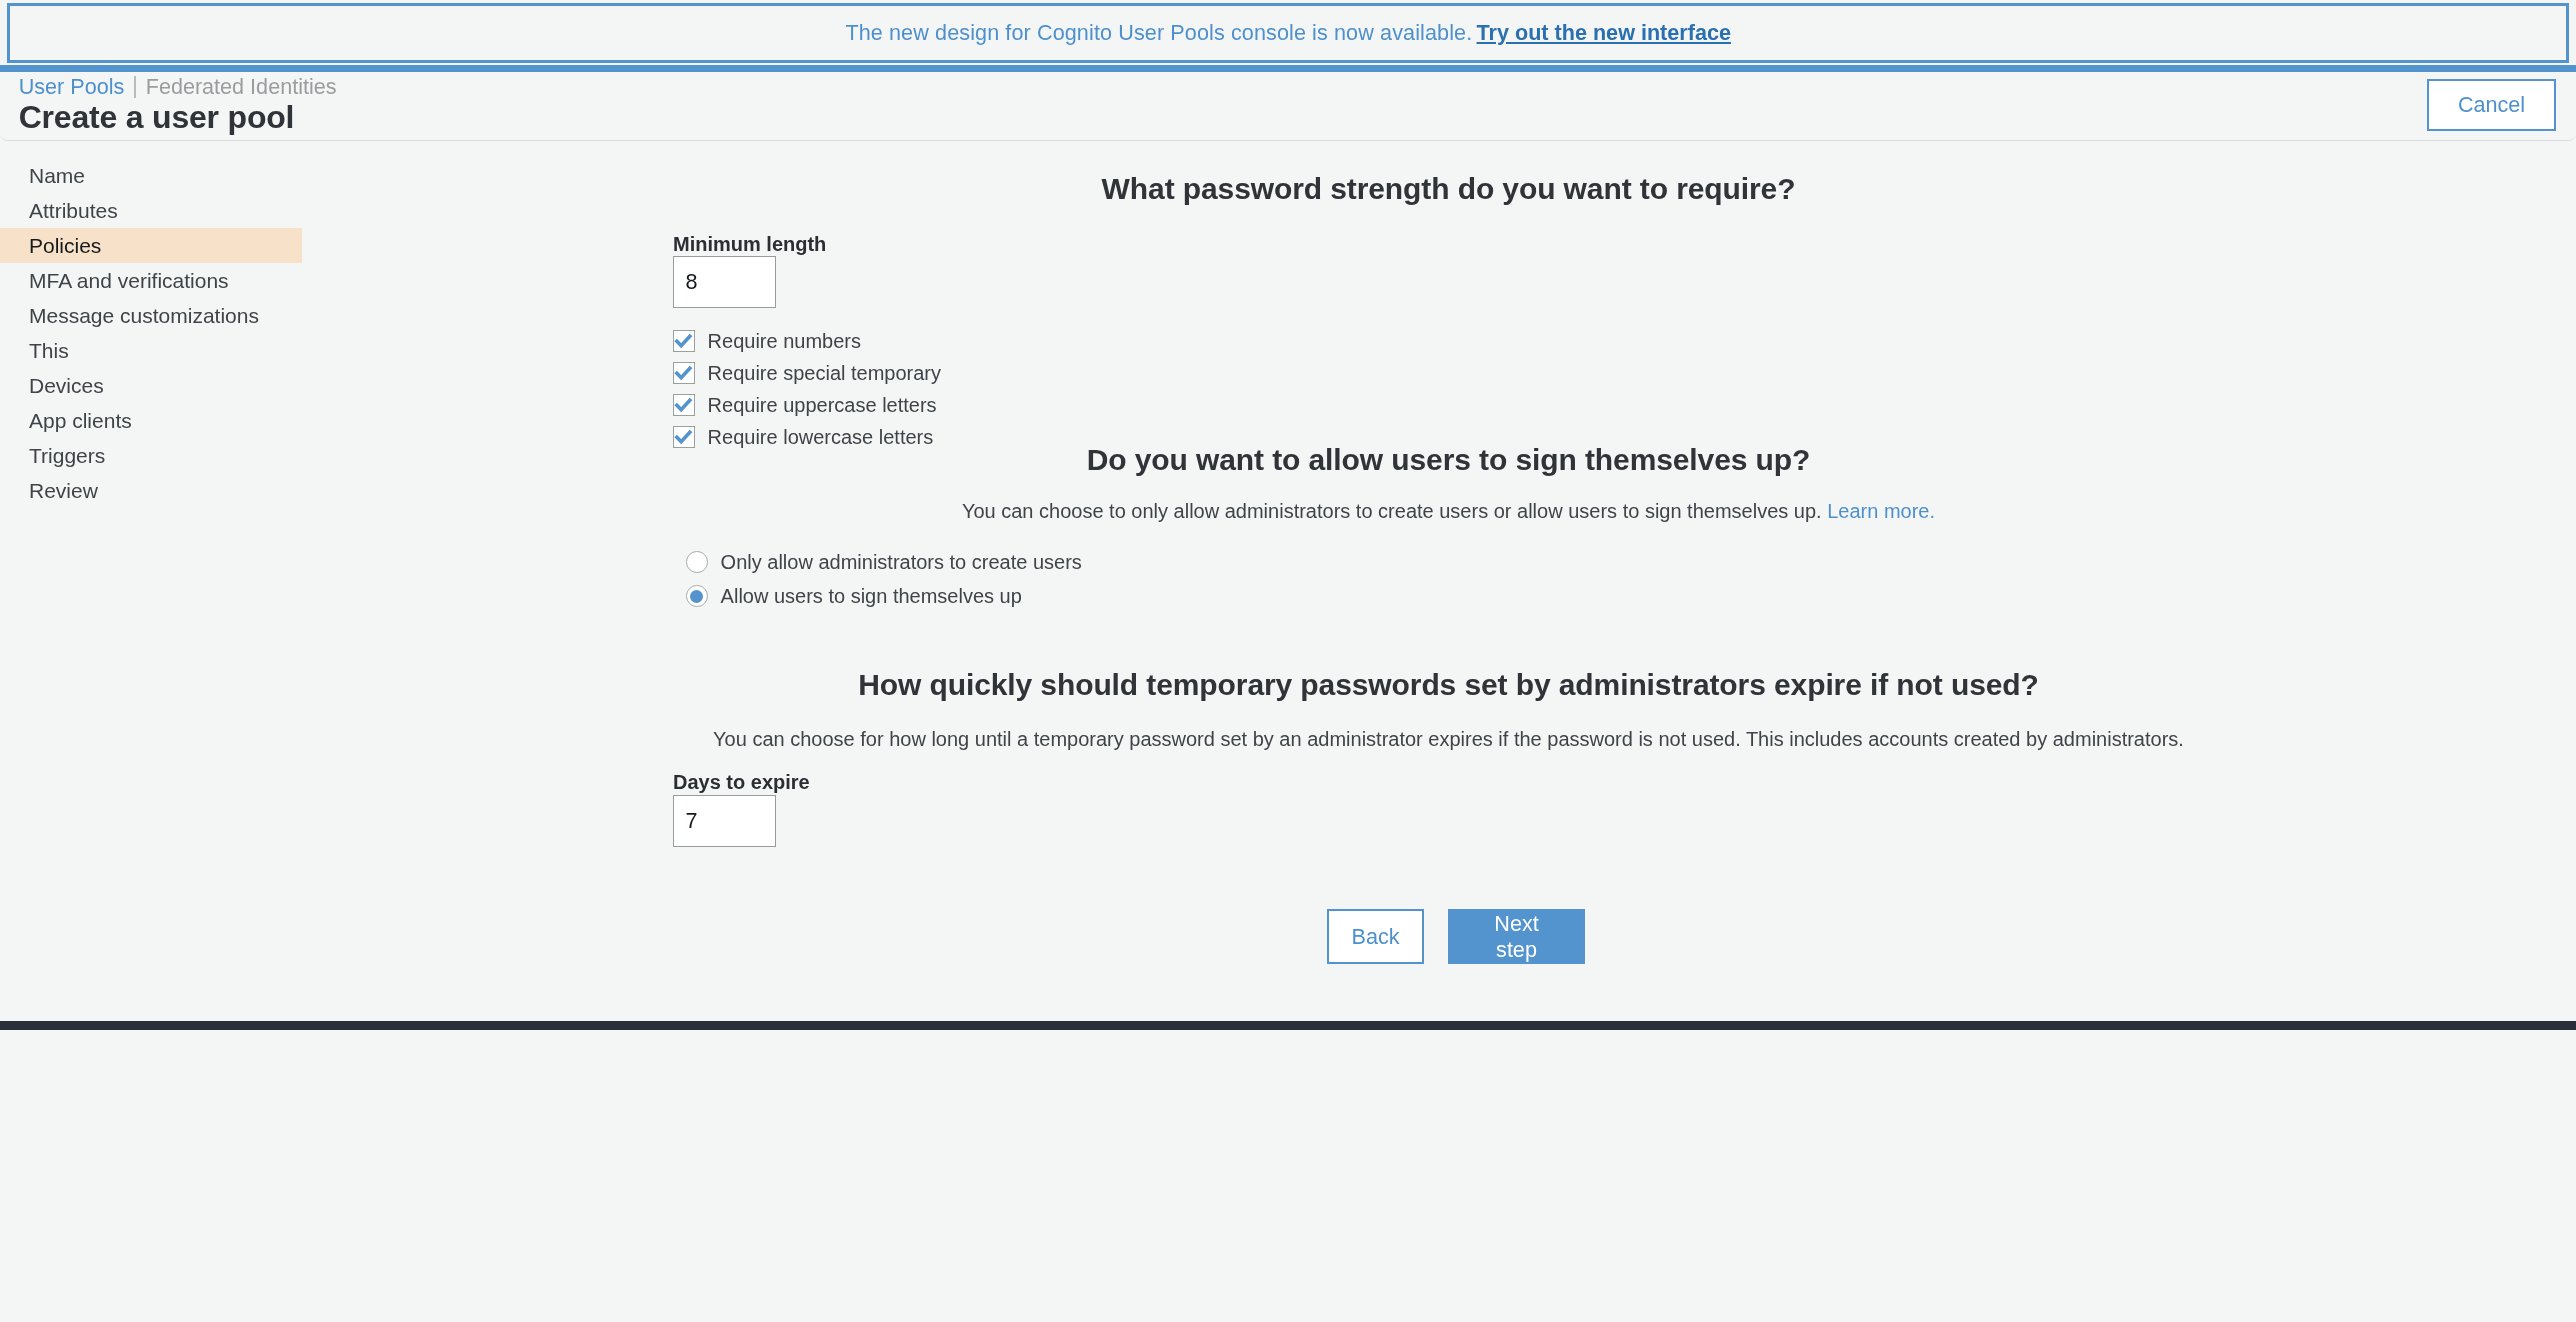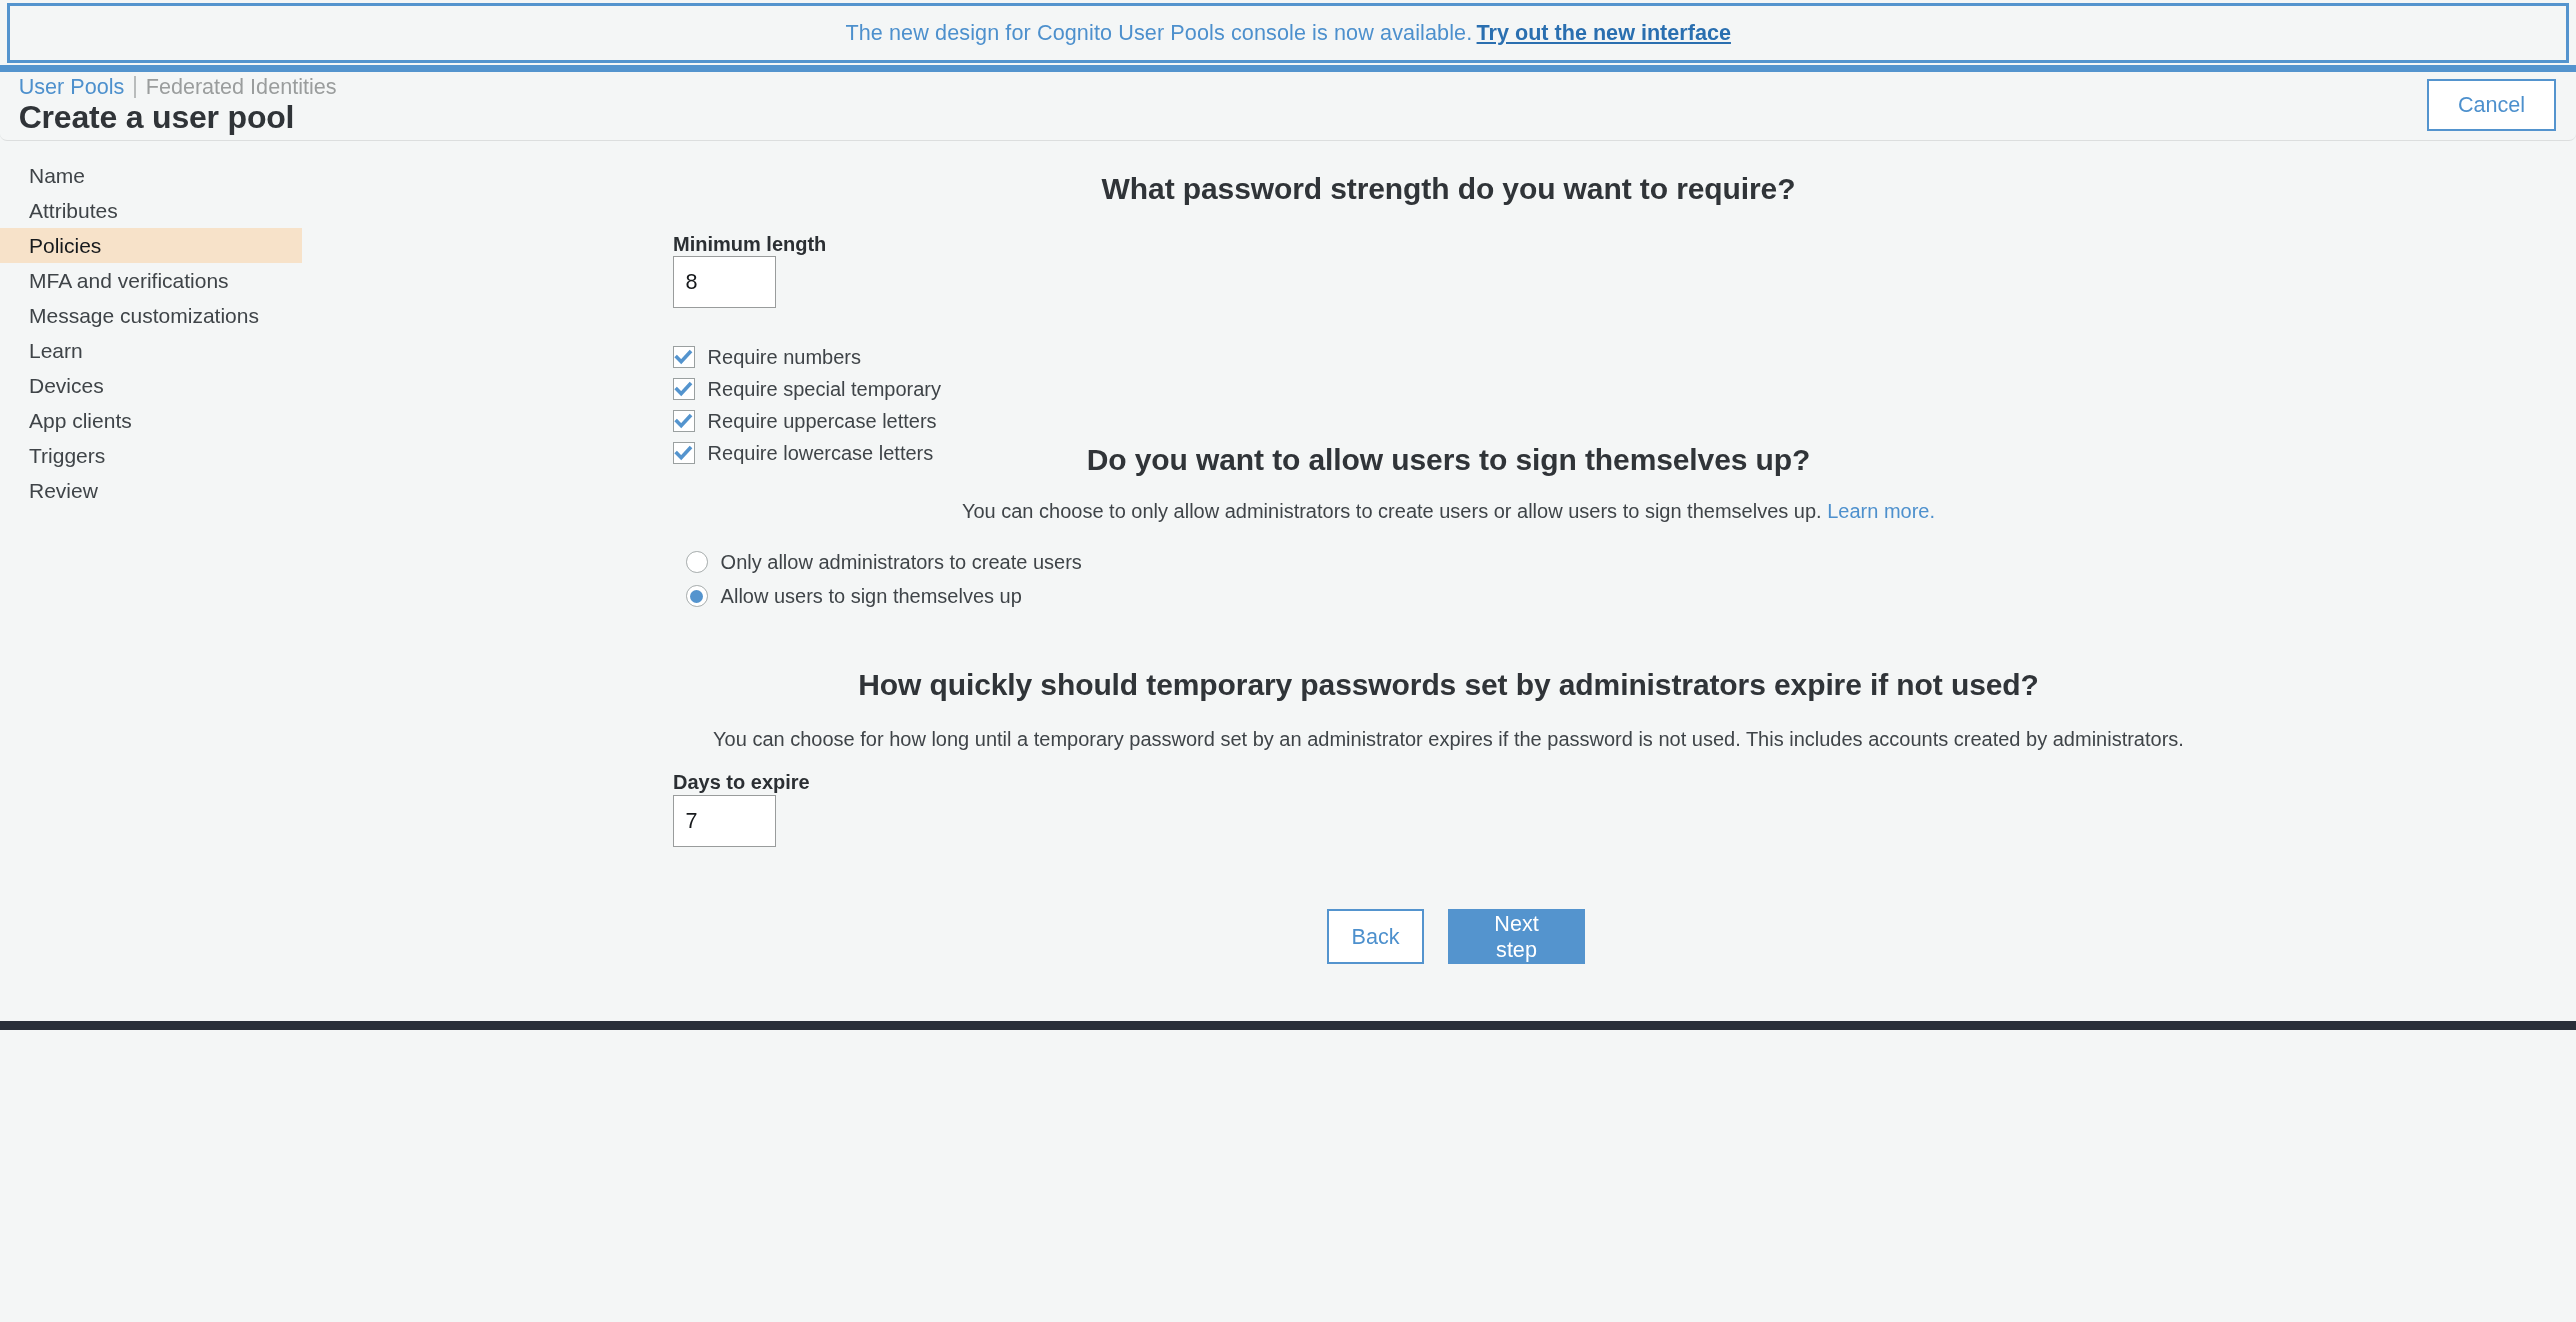--- a/index.html
+++ b/index.html
@@ -305,21 +305,21 @@
     <div class="side-item active">
       <span>Policies</span>
     </div>
     <div class="side-item">
       <span>MFA and verifications</span>
     </div>
     <div class="side-item">
       <span>Message customizations</span>
     </div>
     <div class="side-item">
-      <span>Learn</span>
+      <span>This</span>
     </div>
     <div class="side-item">
       <span>Devices</span>
     </div>
     <div class="side-item">
       <span>App clients</span>
     </div>
     <div class="side-item">
       <span>Triggers</span>
     </div>
@@ -328,21 +328,21 @@
     </div>
   </div>
 
   <div class="main">
 
     <div class="section-title" style="position:absolute; left:0; top:14.4px; width:2897px;">What password strength do you want to require?</div>
 
     <div style="position:absolute; left:673px; top:75px;" class="field-label">Minimum length</div>
     <input class="num-input" style="position: absolute; left: 673px; top: 98px;" value="8">
 
-    <div style="position:absolute; left:673px; top:183px;text-align:right;">
+    <div style="position:absolute; left:673px; top:167px;text-align:right;">
       <div class="check-row">
         <span class="cb">
           <svg width="18.7" height="18.7" viewBox="0 0 26 26">
               <path d="M4 13 L10 19 L22 6" stroke="#5494ce" stroke-width="5" fill="none" stroke-linecap="square"></path>
             </svg>
         </span>
         <span class="check-label">Require numbers</span>
       </div>
       <div class="check-row">
         <span class="cb">

